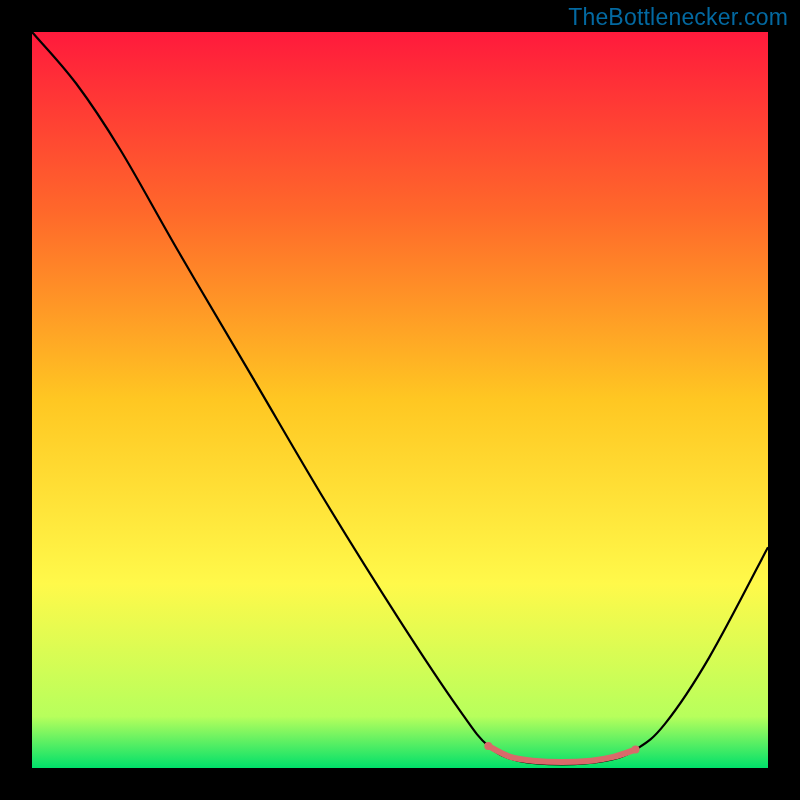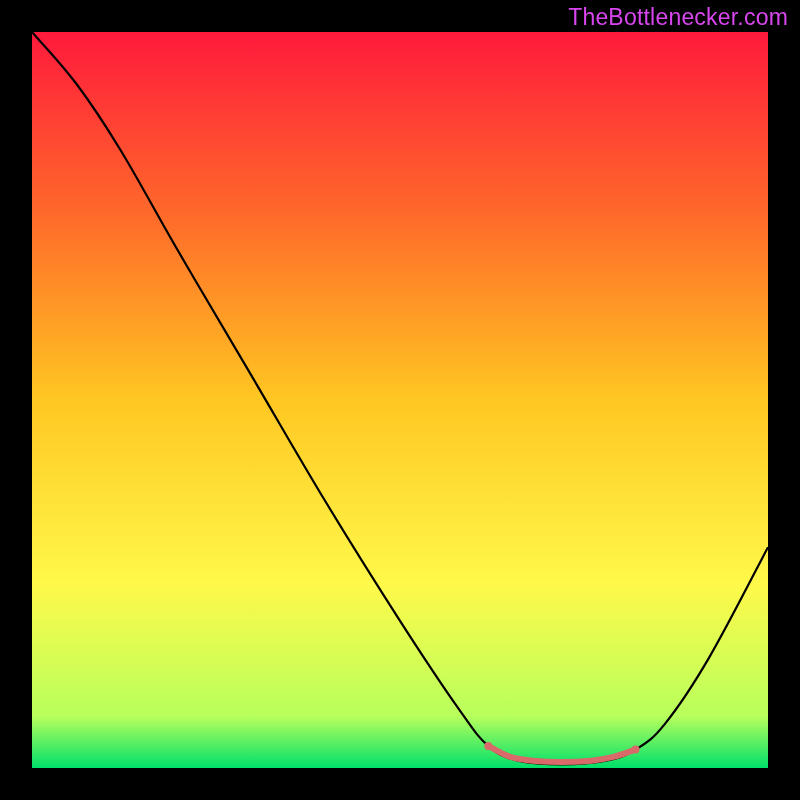--- a/index.html
+++ b/index.html
@@ -9,21 +9,21 @@
     width: 800px;
     height: 800px;
     background: #000;
   }
   .watermark {
     position: absolute;
     top: 4px;
     right: 12px;
     font-family: Arial, sans-serif;
     font-size: 23px;
-    color: #d946ef;
+    color: #0369a1;
     letter-spacing: 0.2px;
     z-index: 10;
   }
   .plot-area {
     position: absolute;
     left: 32px;
     top: 32px;
     width: 736px;
     height: 736px;
   }

